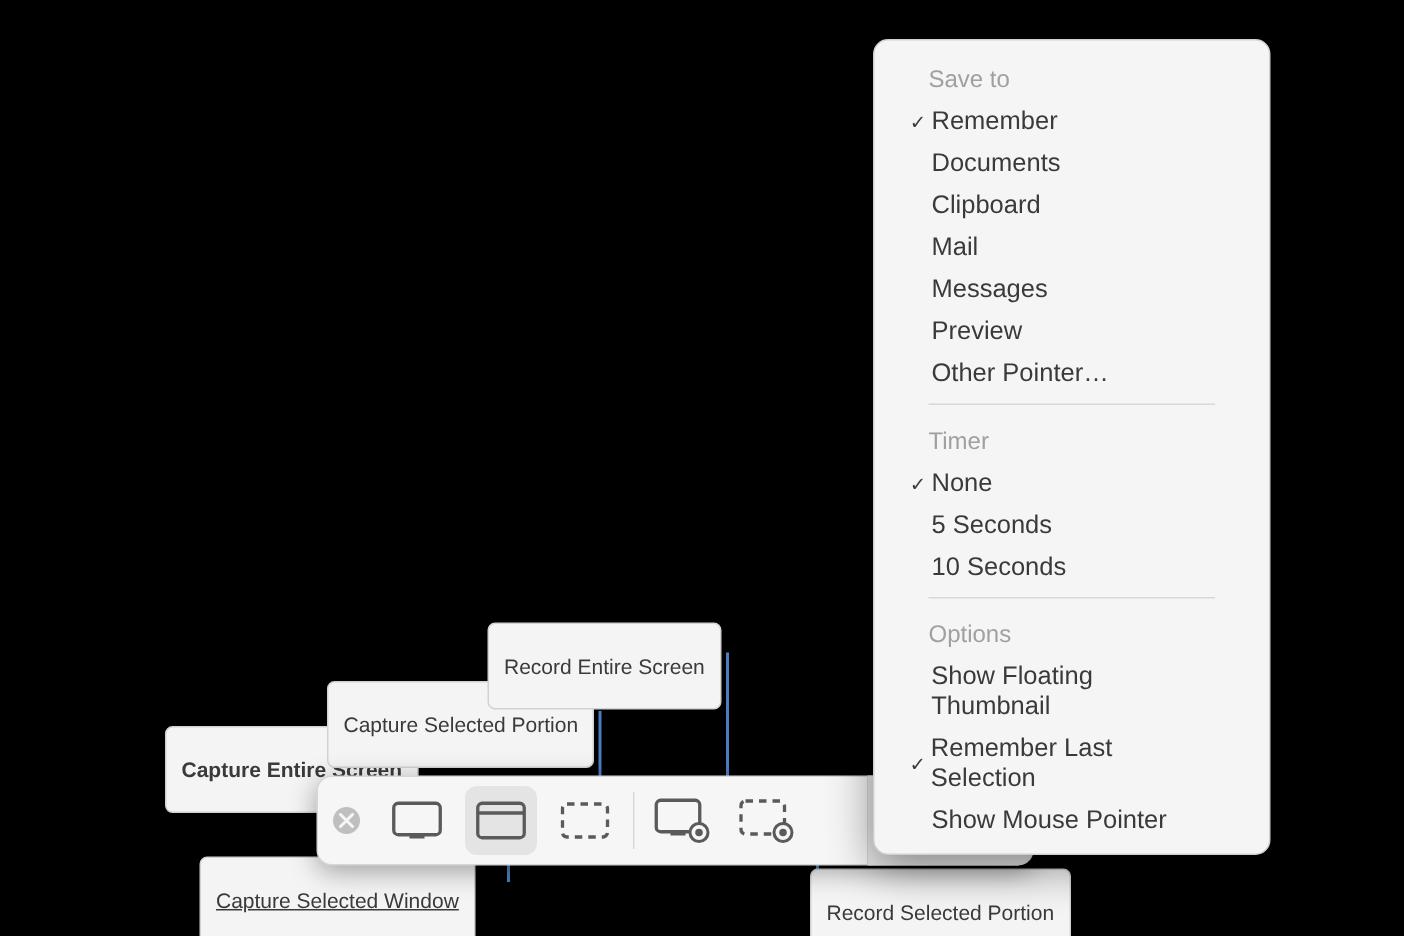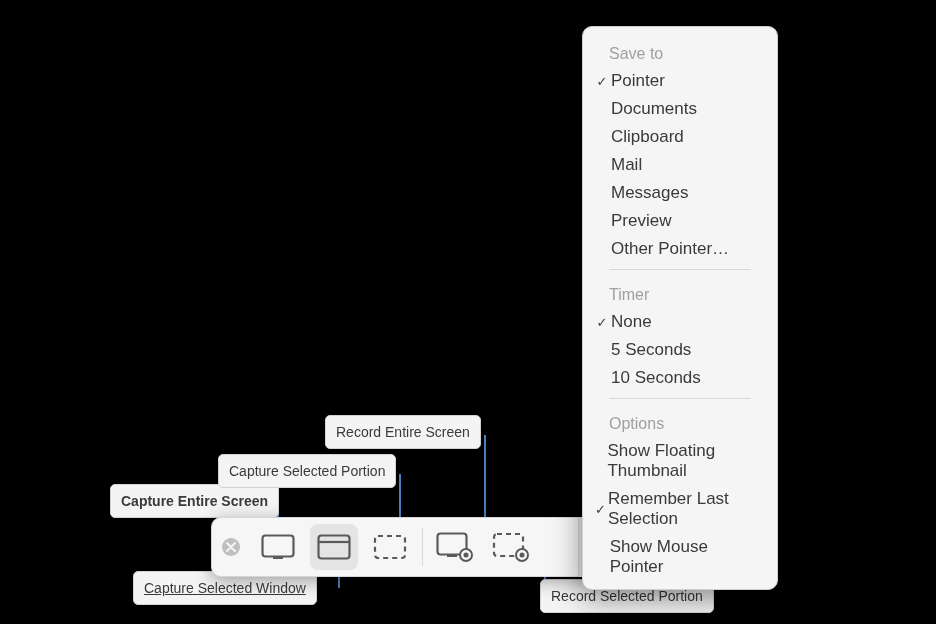--- a/index.html
+++ b/index.html
@@ -79,43 +79,43 @@
     font-size: 12px;
     color: #6a6a6a;
   }
 
   
   .label {
     position: absolute;
     background: #f4f4f4;
     border: 1px solid #d2d2d2;
     border-radius: 5px;
-    padding: 8px 10px;
+    padding: 20px 10px;
     font-size: 14px;
     color: #3a3a3a;
     white-space: nowrap;
     text-align: right;
   }
   .leader {
     position: absolute;
     width: 2px;
     background: #4a7fbf;
   }
 
   
   .panel {
     position: absolute;
     left: 582px;
     top: 26px;
-    width: 196px;
+    width: 265px;
     background: #f5f5f5;
     border: 1px solid #d0d0d0;
     border-radius: 10px;
     box-shadow: 0 8px 30px rgba(0,0,0,0.45);
-    padding: 8px 4px;
+    padding: 8px 14px;
   }
   .panel-section-title {
     padding: 10px 22px 4px 22px;
     color: #a0a0a0;
     font-size: 16px;
   }
   .panel-item {
     display: flex;
     align-items: center;
     padding: 4px 22px 4px 8px;
@@ -203,21 +203,21 @@
     <span>Options</span>
     <span class="chevron">⌄</span>
   </div>
 </div>
 
 <div class="panel">
 
   <div class="panel-section-title">Save to</div>
   <div class="panel-item">
       <span class="check">✓</span>
-      <span>Pointer</span>
+      <span>Remember</span>
     </div>
   <div class="panel-item">
       <span class="check"></span>
       <span>Documents</span>
     </div>
   <div class="panel-item">
       <span class="check"></span>
       <span>Clipboard</span>
     </div>
   <div class="panel-item">

